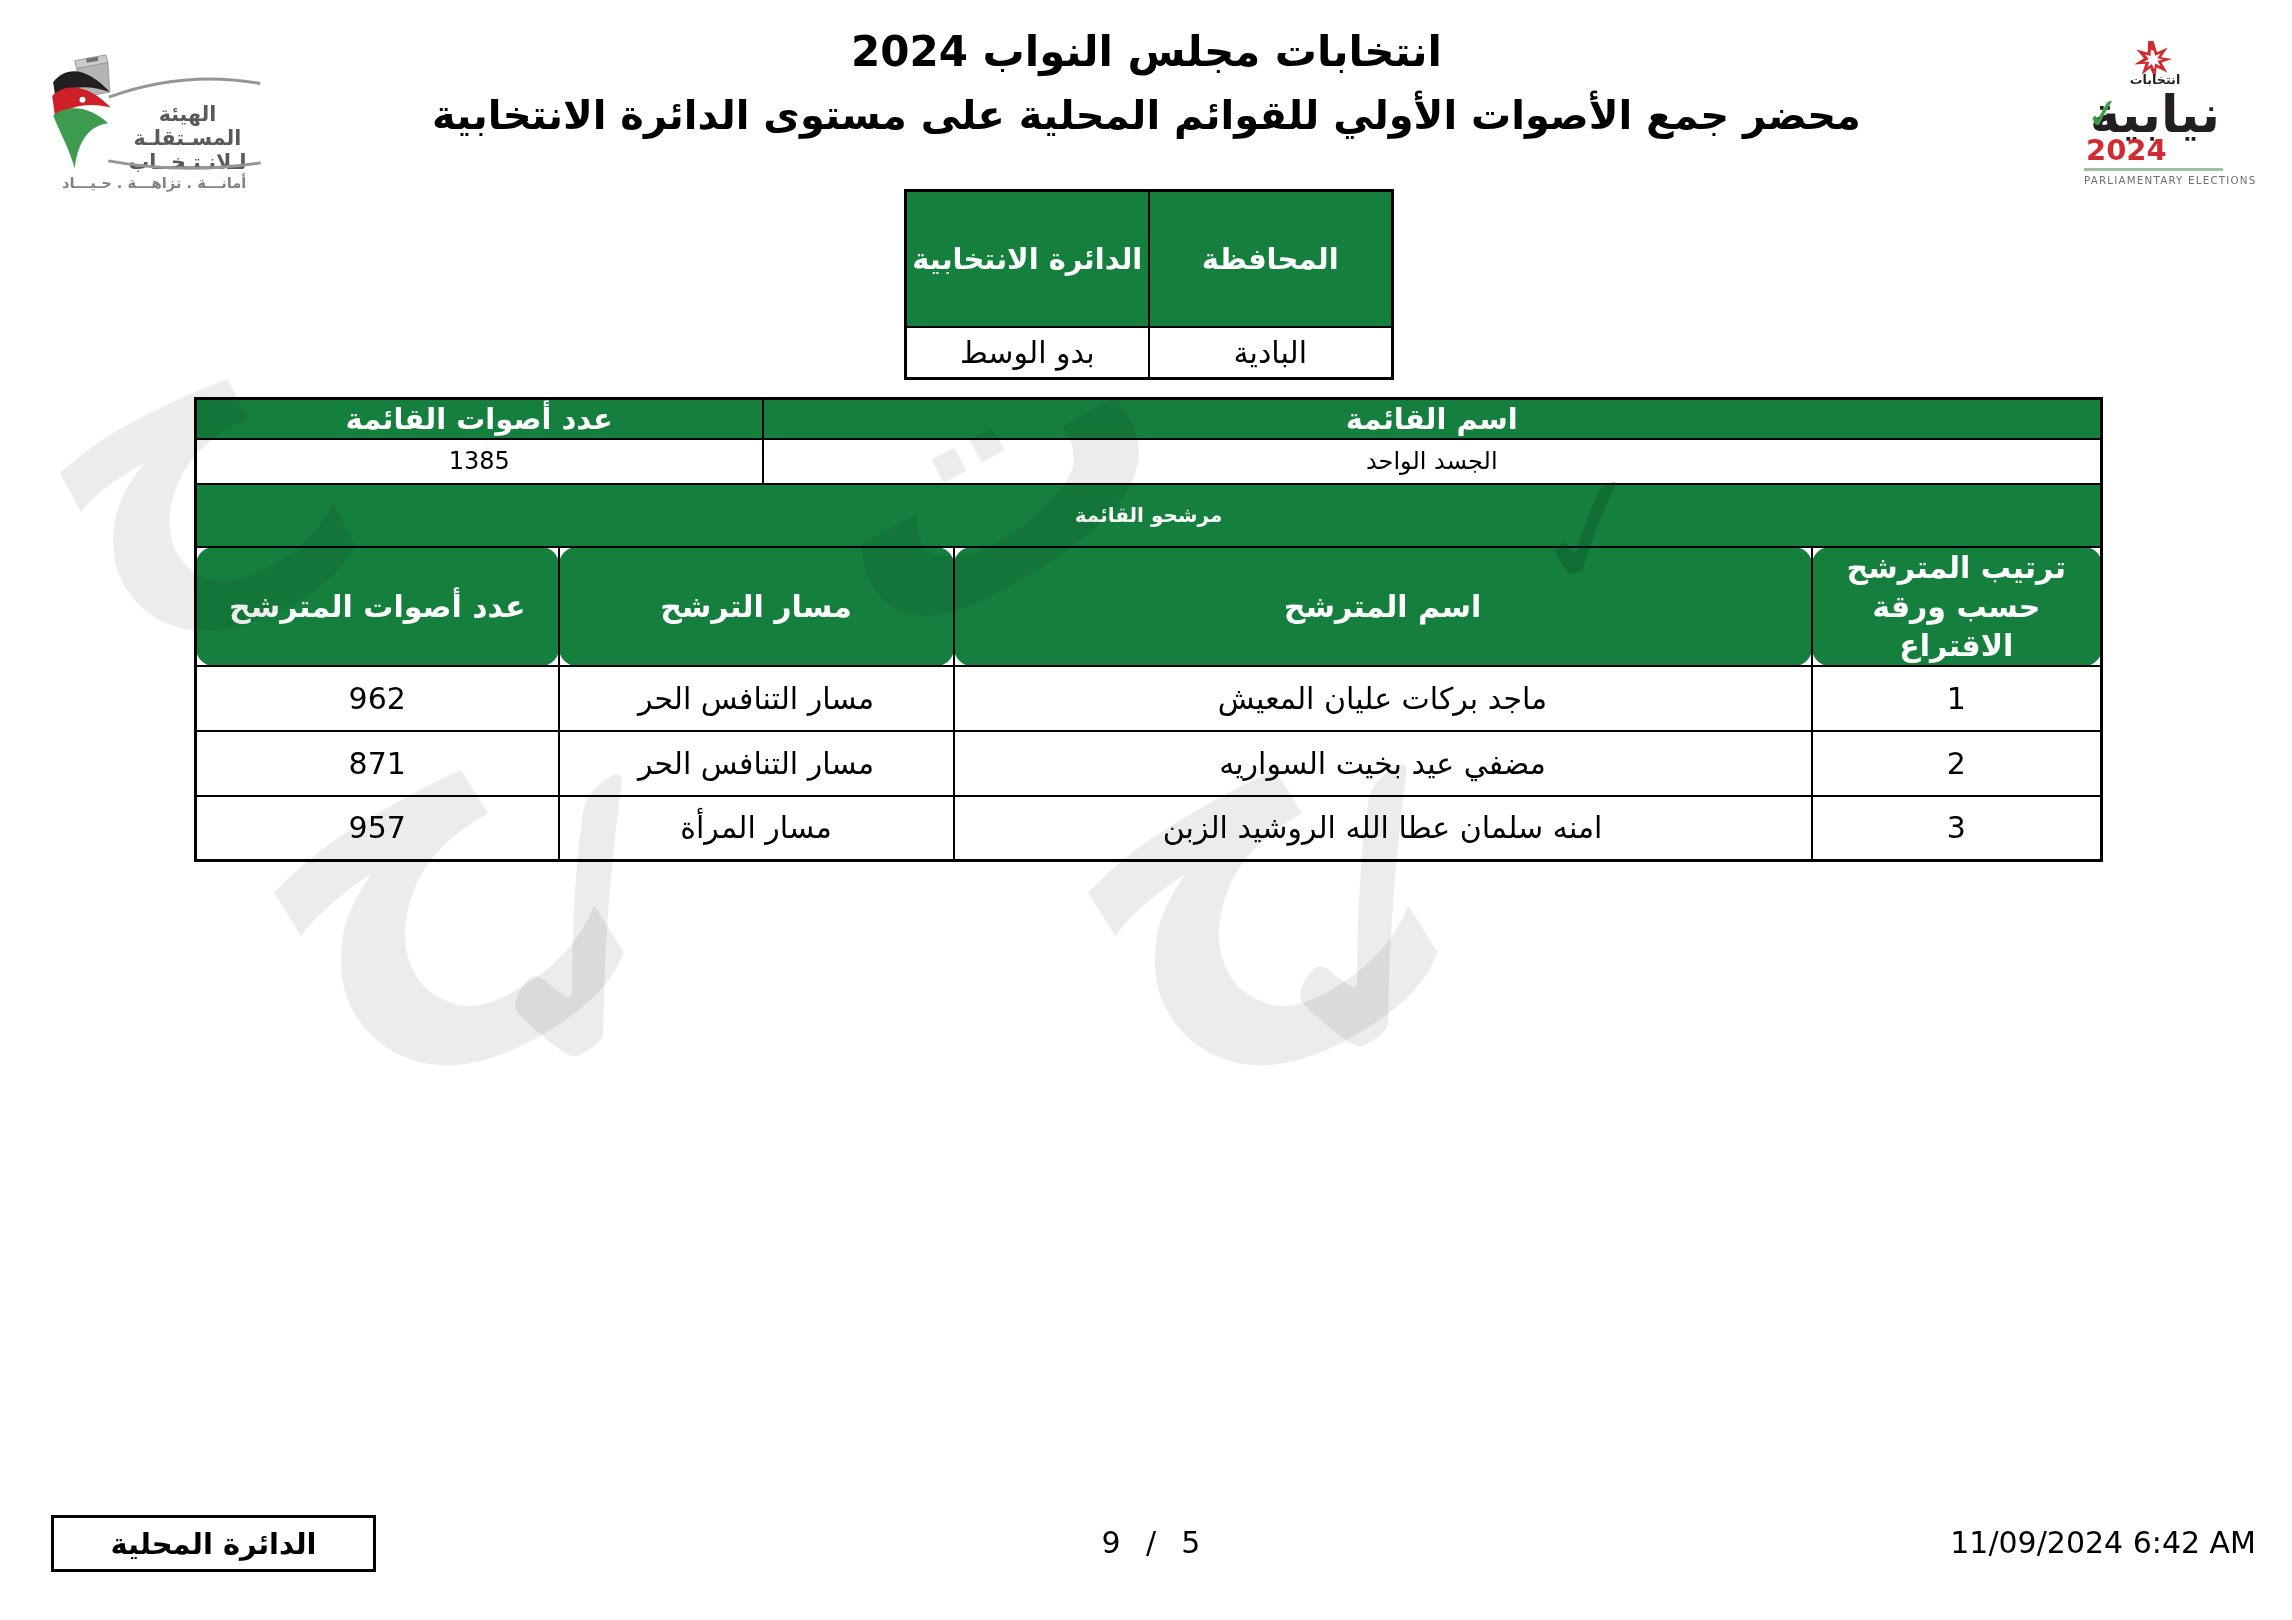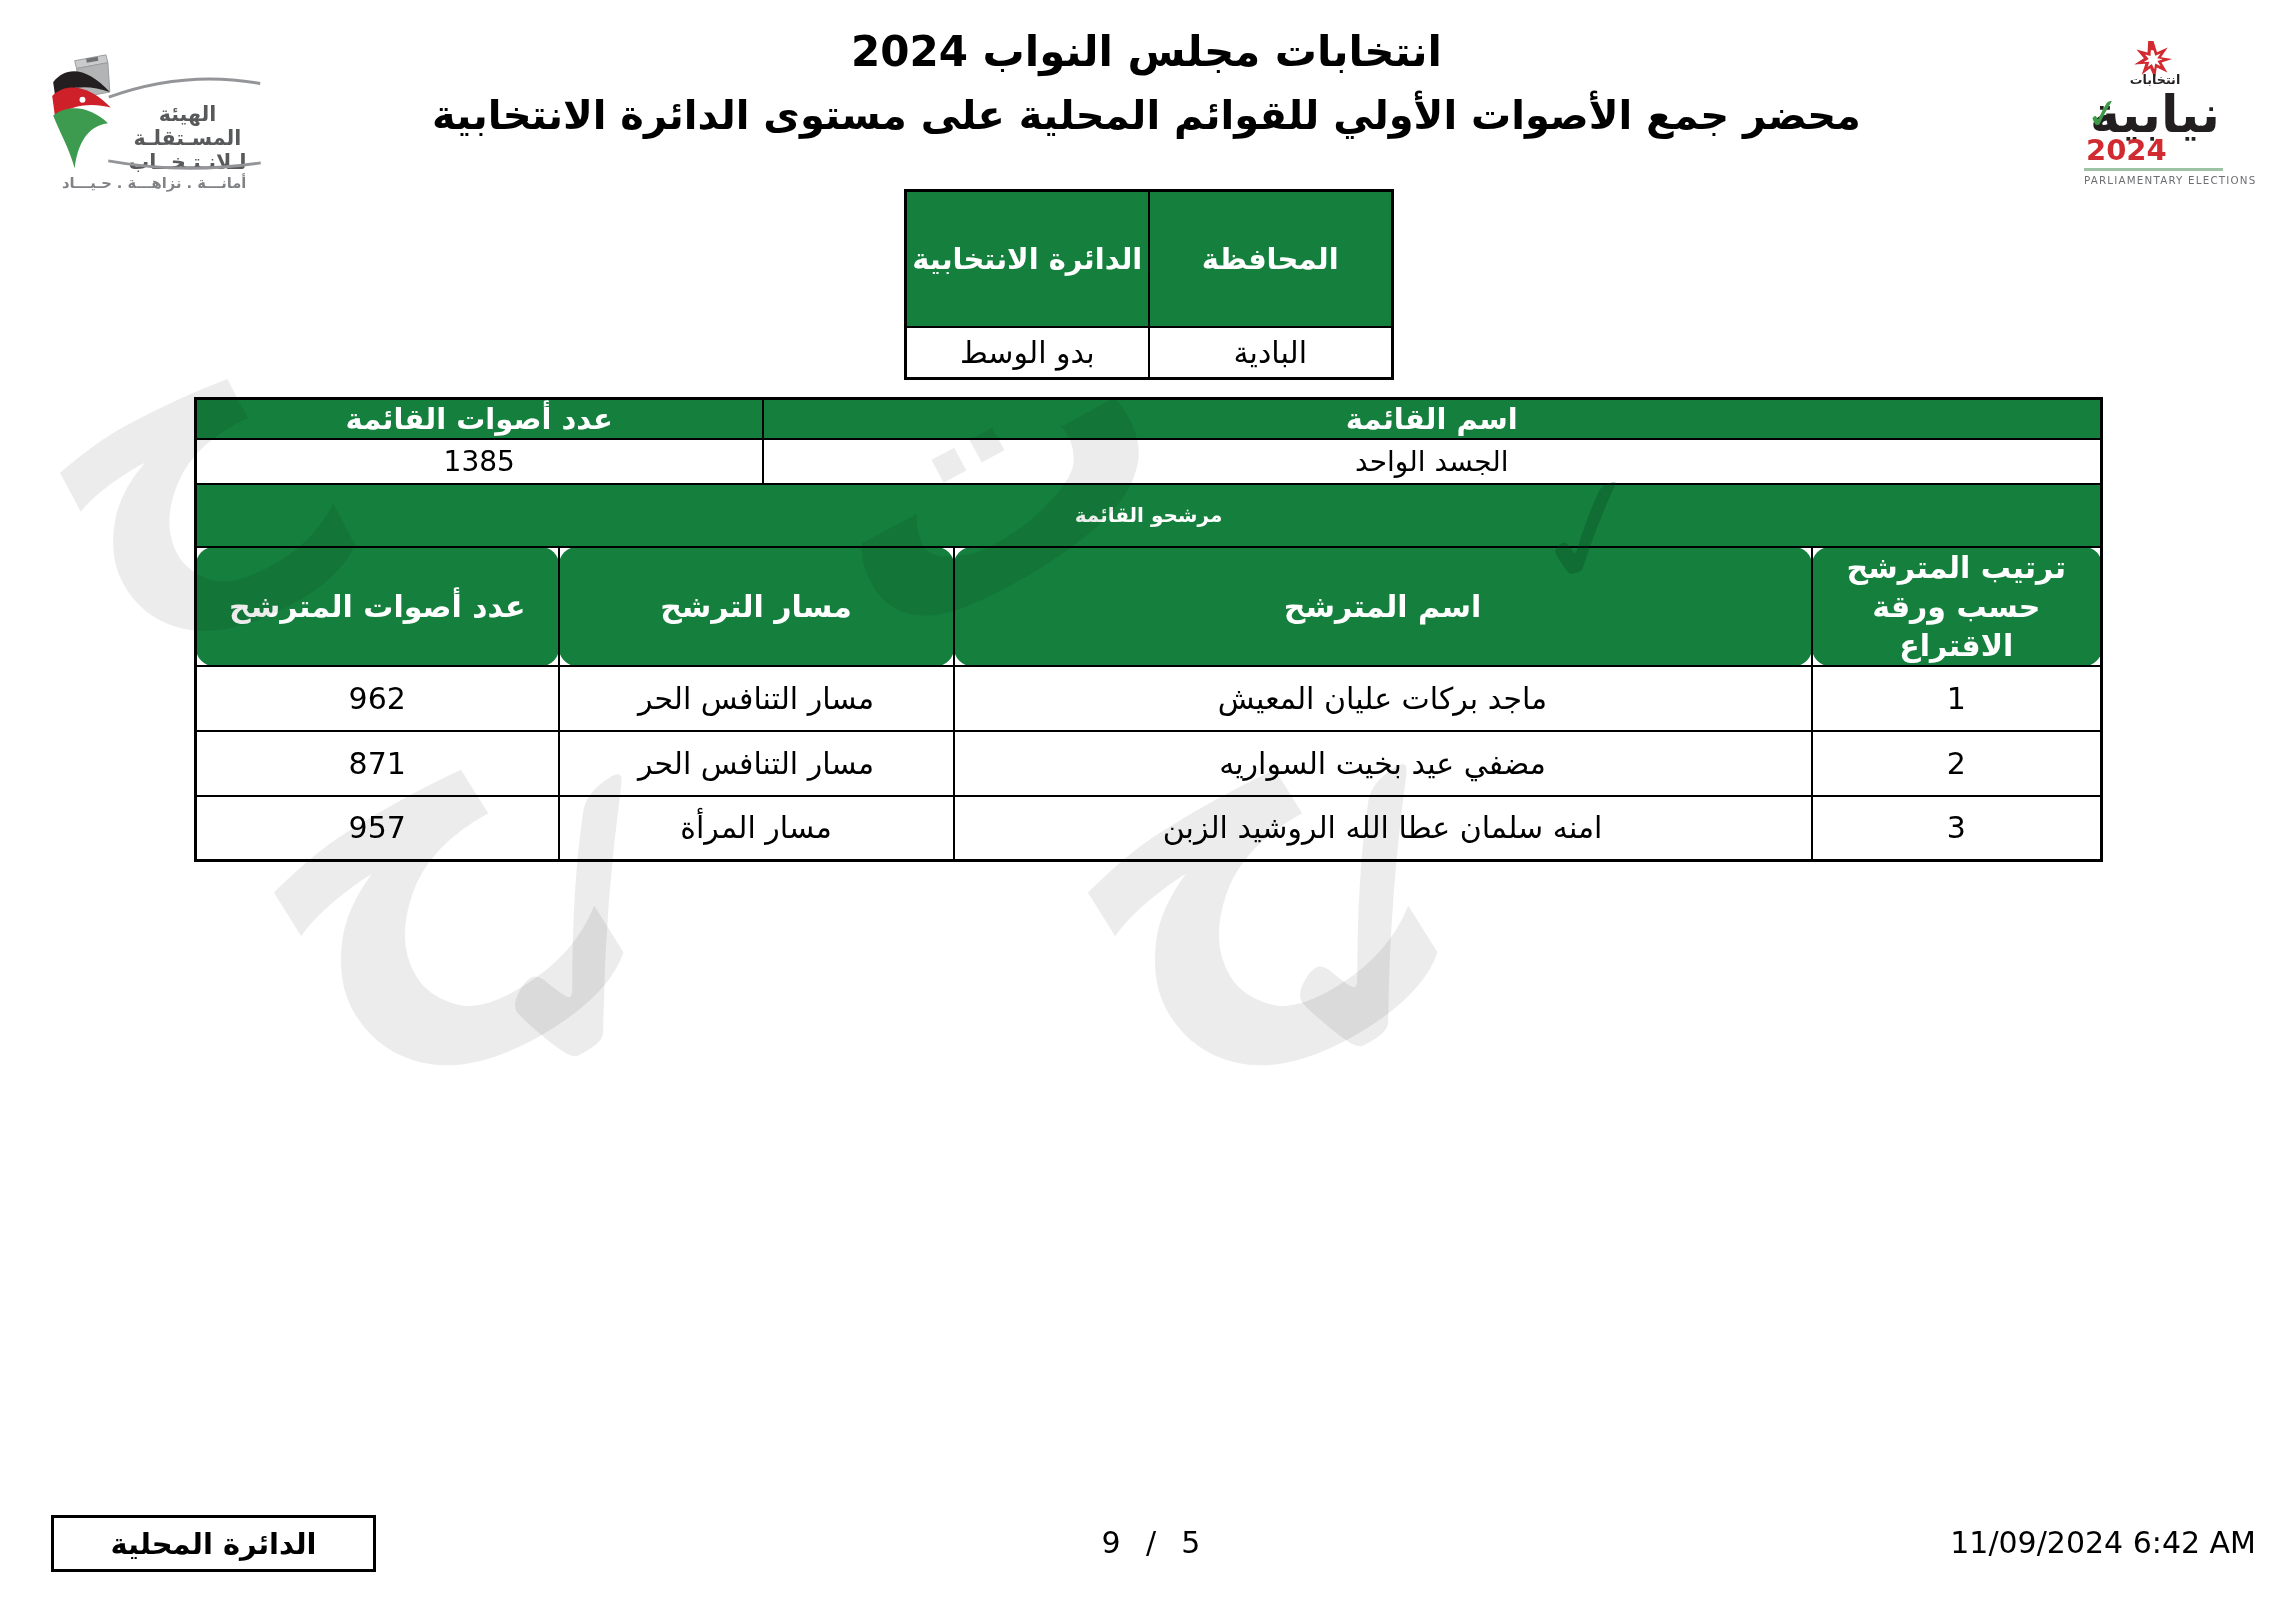--- a/index.html
+++ b/index.html
@@ -52,21 +52,21 @@
   .info-table { position:absolute; left:904px; top:189px; width:487px; direction:rtl;
                 border:3.9px solid #000; }
   .info-table td { font-size:30px; }
   .info-table .head td { height:136px; font-size:29px; }
   .info-table .val td { height:52px; }
 
   .main-table { position:absolute; left:194px; top:397px; width:1905px; direction:rtl;
                 border:3.9px solid #000; }
   .main-table td { font-size:30px; }
   .row-list-head td { height:40px; font-size:29px; }
-  .row-list-val td { height:45px; font-size:28px; }
+  .row-list-val td { height:45px; font-size:24px; }
   .row-banner td { height:63px; font-size:20px; }
   .row-cand-head td { height:84px; font-size:30px; line-height:39px; padding:0 7.8px;border-radius:18px; }
   .row-data td { height:65px; }
   .num { font-size:35px; font-family:"DejaVu Sans","Liberation Sans",sans-serif; }
 
   
   .footer-box { position:absolute; left:51px; top:1515px; width:325px; height:57px;
                 border:3.9px solid #000; display:flex; align-items:center; justify-content:center;
                 font-size:29px; font-weight:bold; direction:rtl; }
   .page-indicator { position:absolute; left:1063px; top:1525px; width:176px; text-align:center;

